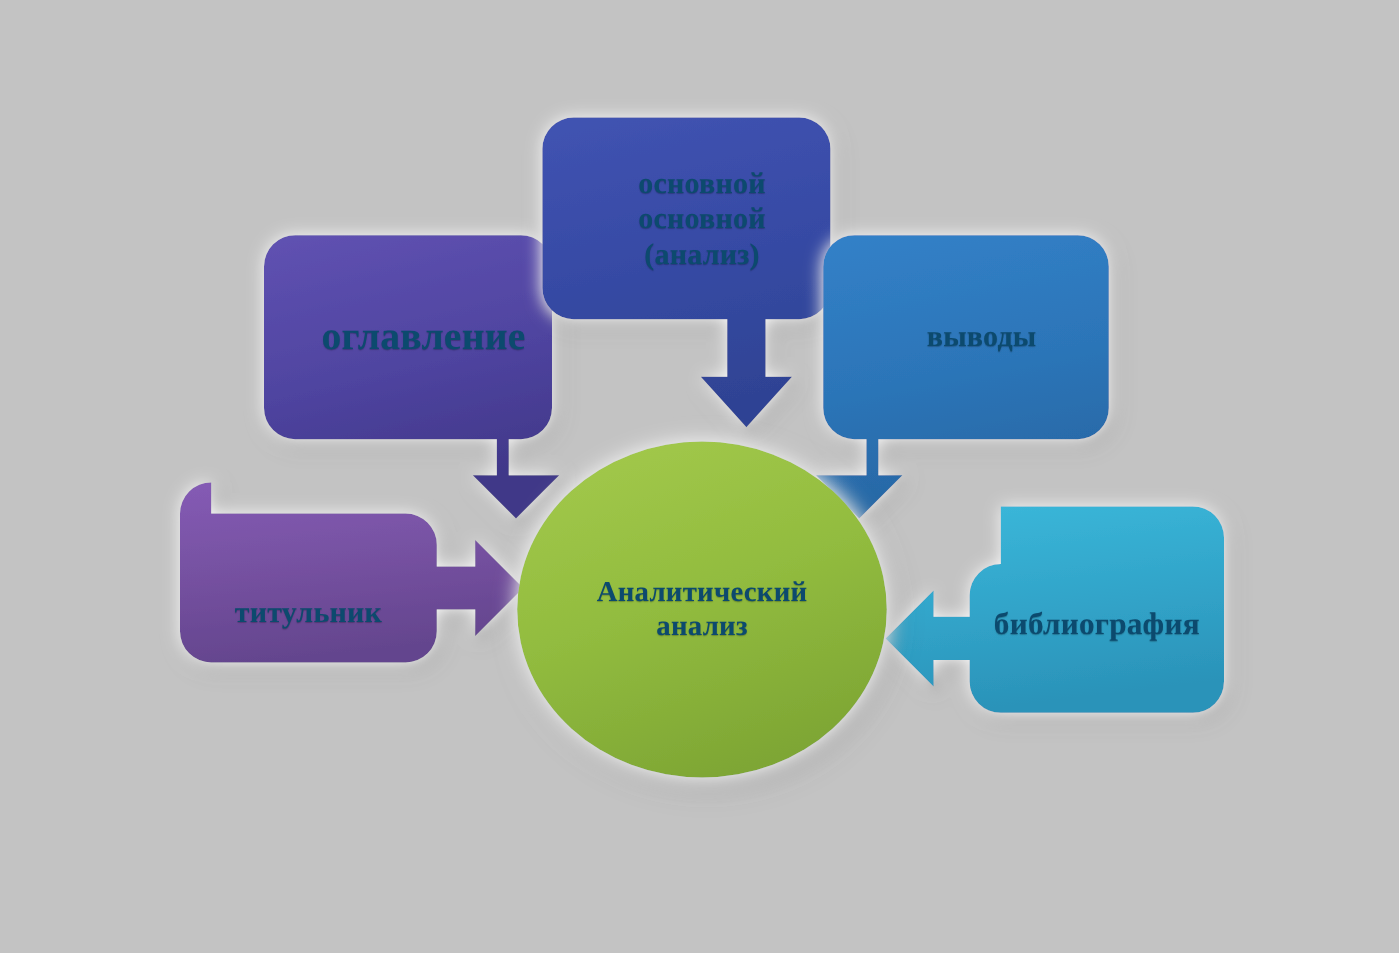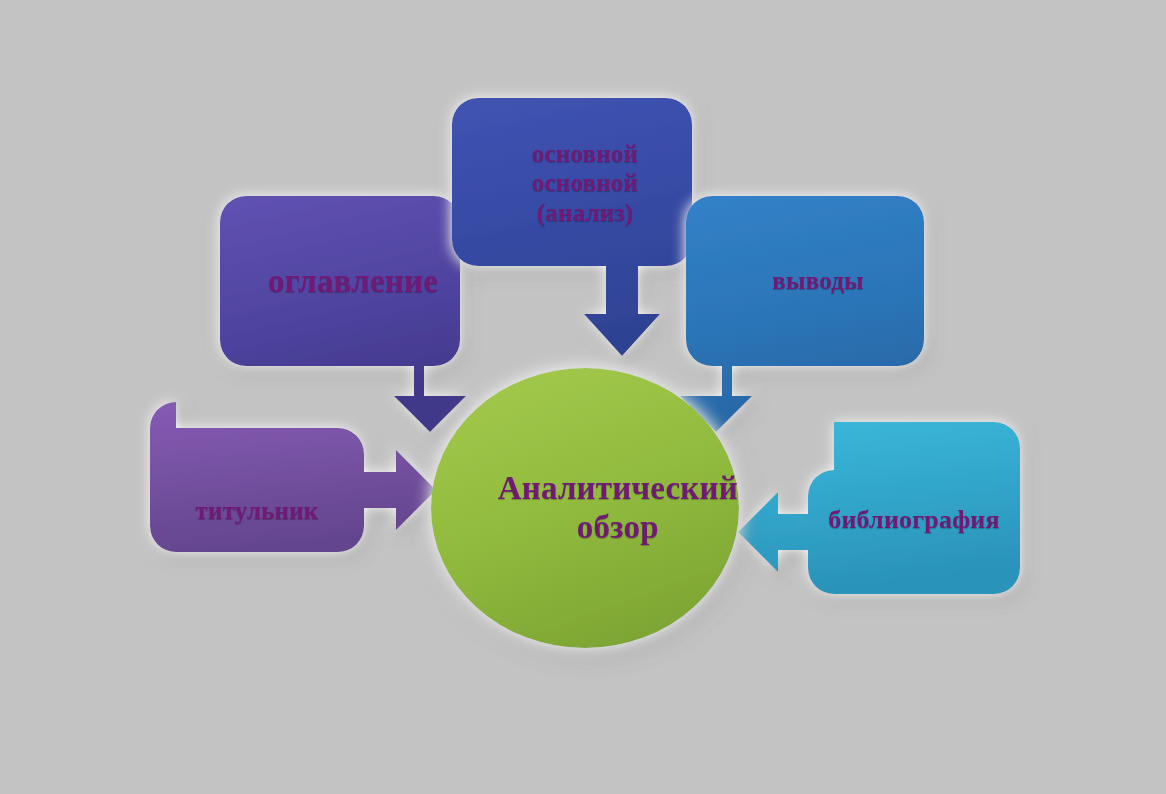--- a/index.html
+++ b/index.html
@@ -24,34 +24,34 @@
     position: absolute;
     left: 0;
     top: 0;
   }
   .node-label {
     position: absolute;
     display: flex;
     align-items: center;
     justify-content: center;
     text-align: center;
-    color: #701a75;
+    color: #0c4a6e;
     font-family: "Liberation Serif", "DejaVu Serif", serif;
     font-weight: 700;
     line-height: 1.18;
     pointer-events: none;
     text-shadow: 0 1px 1px rgba(0,0,0,0.25);
     letter-spacing: 0.2px;
   }
   .lbl-ogl     { left: 246px; top: 196px; width: 214px; height: 170px; font-size: 33px; }
   .lbl-osn     { left: 478px; top:  98px; width: 214px; height: 170px; font-size: 25px; }
   .lbl-vyv     { left: 712px; top: 196px; width: 212px; height: 170px; font-size: 25px; text-align: center; }
   .lbl-tit     { left: 150px; top: 428px; width: 214px; height: 166px; font-size: 25px; text-align: center; }
   .lbl-bib     { left: 808px; top: 422px; width: 212px; height: 172px; font-size: 26px; margin-top: 12px; }
-  .lbl-center  { left: 432px; top: 368px; width: 306px; height: 280px; font-size: 33px; justify-content: flex-end; }
+  .lbl-center  { left: 432px; top: 368px; width: 306px; height: 280px; font-size: 24px; }
 </style>
 </head>
 <body style="background: rgb(195, 195, 195);">
 
 <div id="stage" style="background: rgb(195, 195, 195);">
 
   <svg width="1166" height="794" viewBox="0 0 1166 794">
     <defs>
       <linearGradient id="gradOgl" x1="0" y1="0" x2="0.25" y2="1">
         <stop offset="0%" stop-color="#6052b2"></stop>
@@ -186,17 +186,17 @@
 
   <div class="node-label lbl-vyv">выводы</div>
 
   <div class="node-label lbl-tit">титульник</div>
 
   <div class="node-label lbl-bib">библиография</div>
 
   <div class="node-label lbl-center">
     <div>
       <div>Аналитический</div>
-      <div>обзор</div>
+      <div>анализ</div>
     </div>
   </div>
 
 </div>
 
 </body></html>

